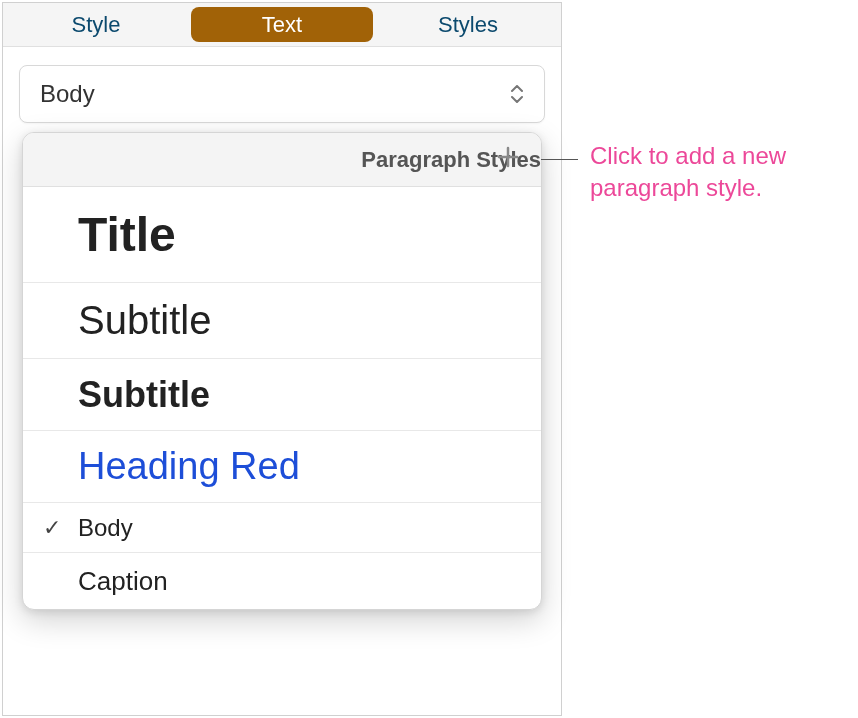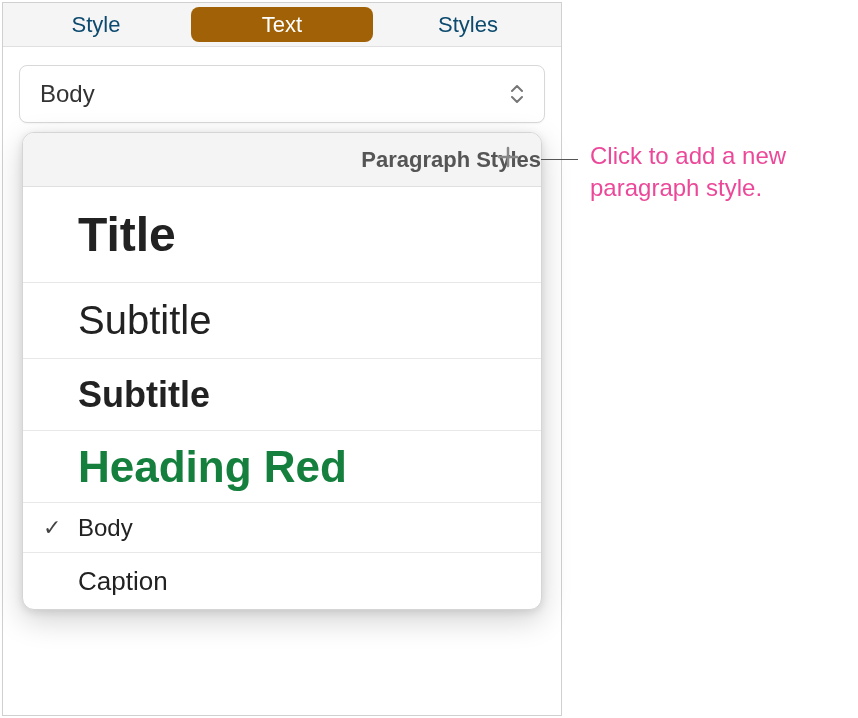--- a/index.html
+++ b/index.html
@@ -156,23 +156,23 @@
       font-size: 40px;
       font-weight: 400;
     }
     .style-heading {
       height: 72px;
       font-size: 36px;
       font-weight: 700;
     }
     .style-heading-red {
       height: 72px;
-      font-size: 44px;
-      font-weight: 700;
-      color: #15803d;
+      font-size: 38px;
+      font-weight: 400;
+      color: #1d4ed8;
     }
     .style-body {
       height: 50px;
       font-size: 24px;
       font-weight: 400;
     }
     .style-caption {
       height: 56px;
       font-size: 26px;
       font-weight: 400;

